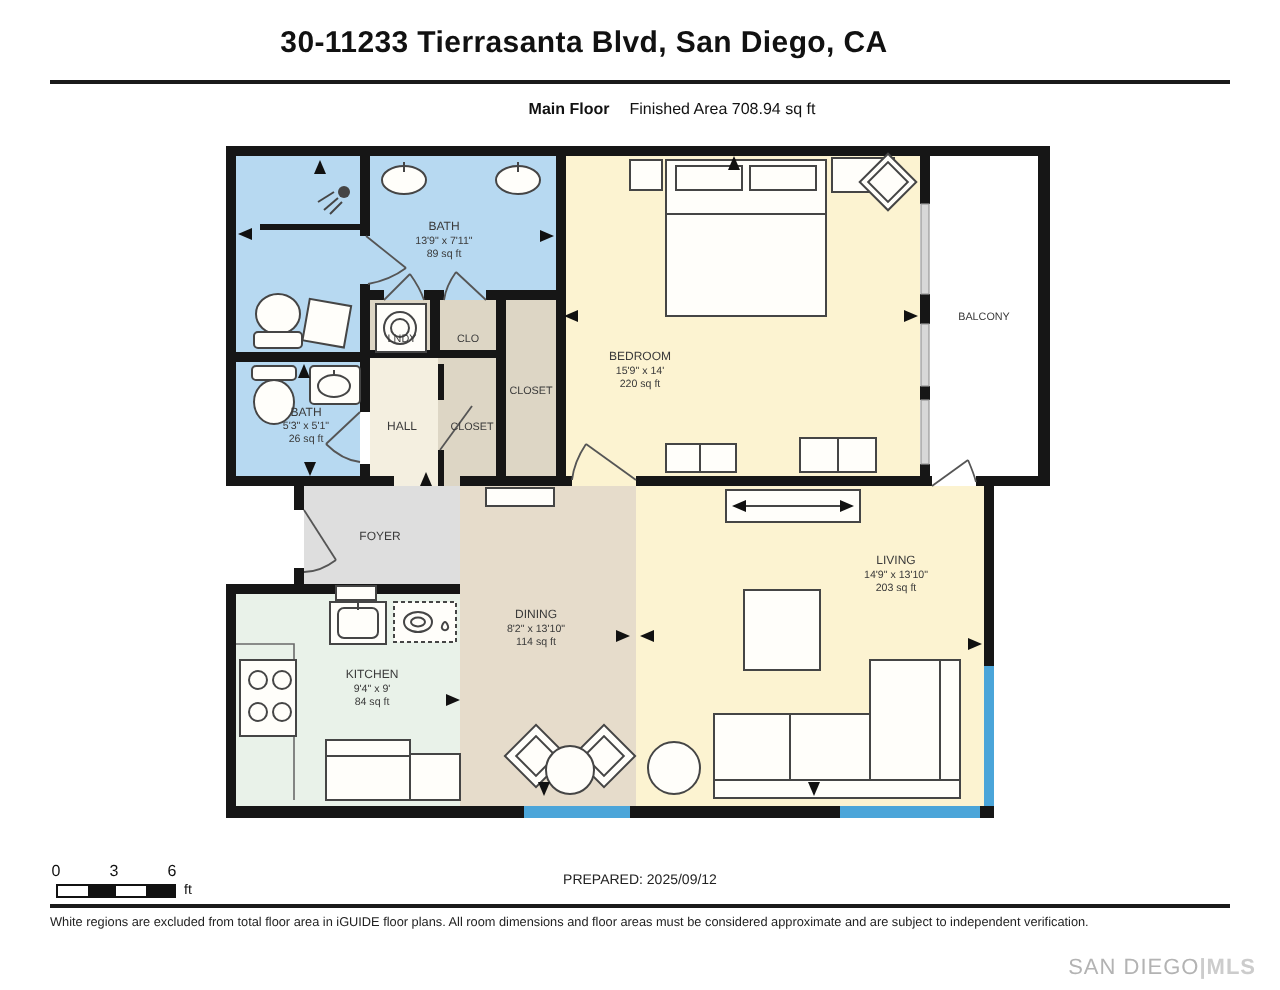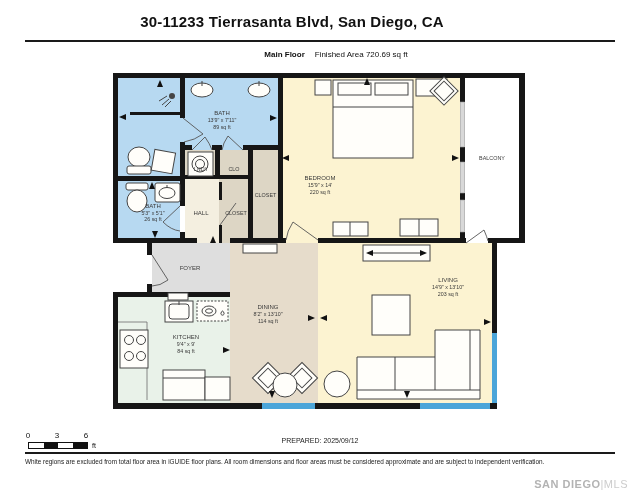--- a/index.html
+++ b/index.html
@@ -25,32 +25,32 @@
   .arrow{fill:#111;}
   .scalebar{position:absolute;left:28px;top:431px;font-size:8px;}
   .scalebar .lab{position:absolute;top:0;width:10px;text-align:center;}
   .scalebar .bar{position:absolute;top:11px;left:0;height:5px;width:58px;border:1px solid #111;display:flex;}
   .scalebar .seg{flex:1;}
   .scalebar .seg.b{background:#111;}
   .scalebar .unit{position:absolute;left:64px;top:11px;font-size:7px;}
   .prepared{position:absolute;top:437px;left:0;width:640px;text-align:center;font-size:7px;color:#222;}
   .disclaimer{position:absolute;top:458px;left:25px;width:590px;font-size:6.4px;color:#222;}
   .brand{position:absolute;top:478px;right:12px;font-size:11px;letter-spacing:.5px;}
-  .brand .p1{color:#b3b3b3;font-weight:bold;}
-  .brand .p2{color:#cccccc;font-weight:normal;}
+  .brand .p1{color:#b3b3b3;font-weight:normal;}
+  .brand .p2{color:#cccccc;font-weight:bold;}
 </style>
 </head>
 <body>
 
 <div id="page">
 
   <div class="title">30-11233 Tierrasanta Blvd, San Diego, CA</div>
   <div class="rule top"></div>
   <div class="subheader">
-    <b>Main Floor</b><span>Finished Area 720.69 sq ft</span>
+    <b>Main Floor</b><span>Finished Area 708.94 sq ft</span>
   </div>
 
   <svg width="640" height="365" viewBox="0 0 640 365">
 
     <g>
       <rect x="280" y="66" width="58" height="7" fill="#f3ecd4" transform="translate(0,-60)" display="none"></rect>
       <rect x="118" y="18" width="165" height="72" fill="#b7d9f1"></rect>
       <rect x="118" y="18" width="62" height="160" fill="#b7d9f1"></rect>
       <rect x="185" y="90" width="30" height="28" fill="#ddd6c5"></rect>
       <rect x="220" y="90" width="28" height="28" fill="#ddd6c5"></rect>

